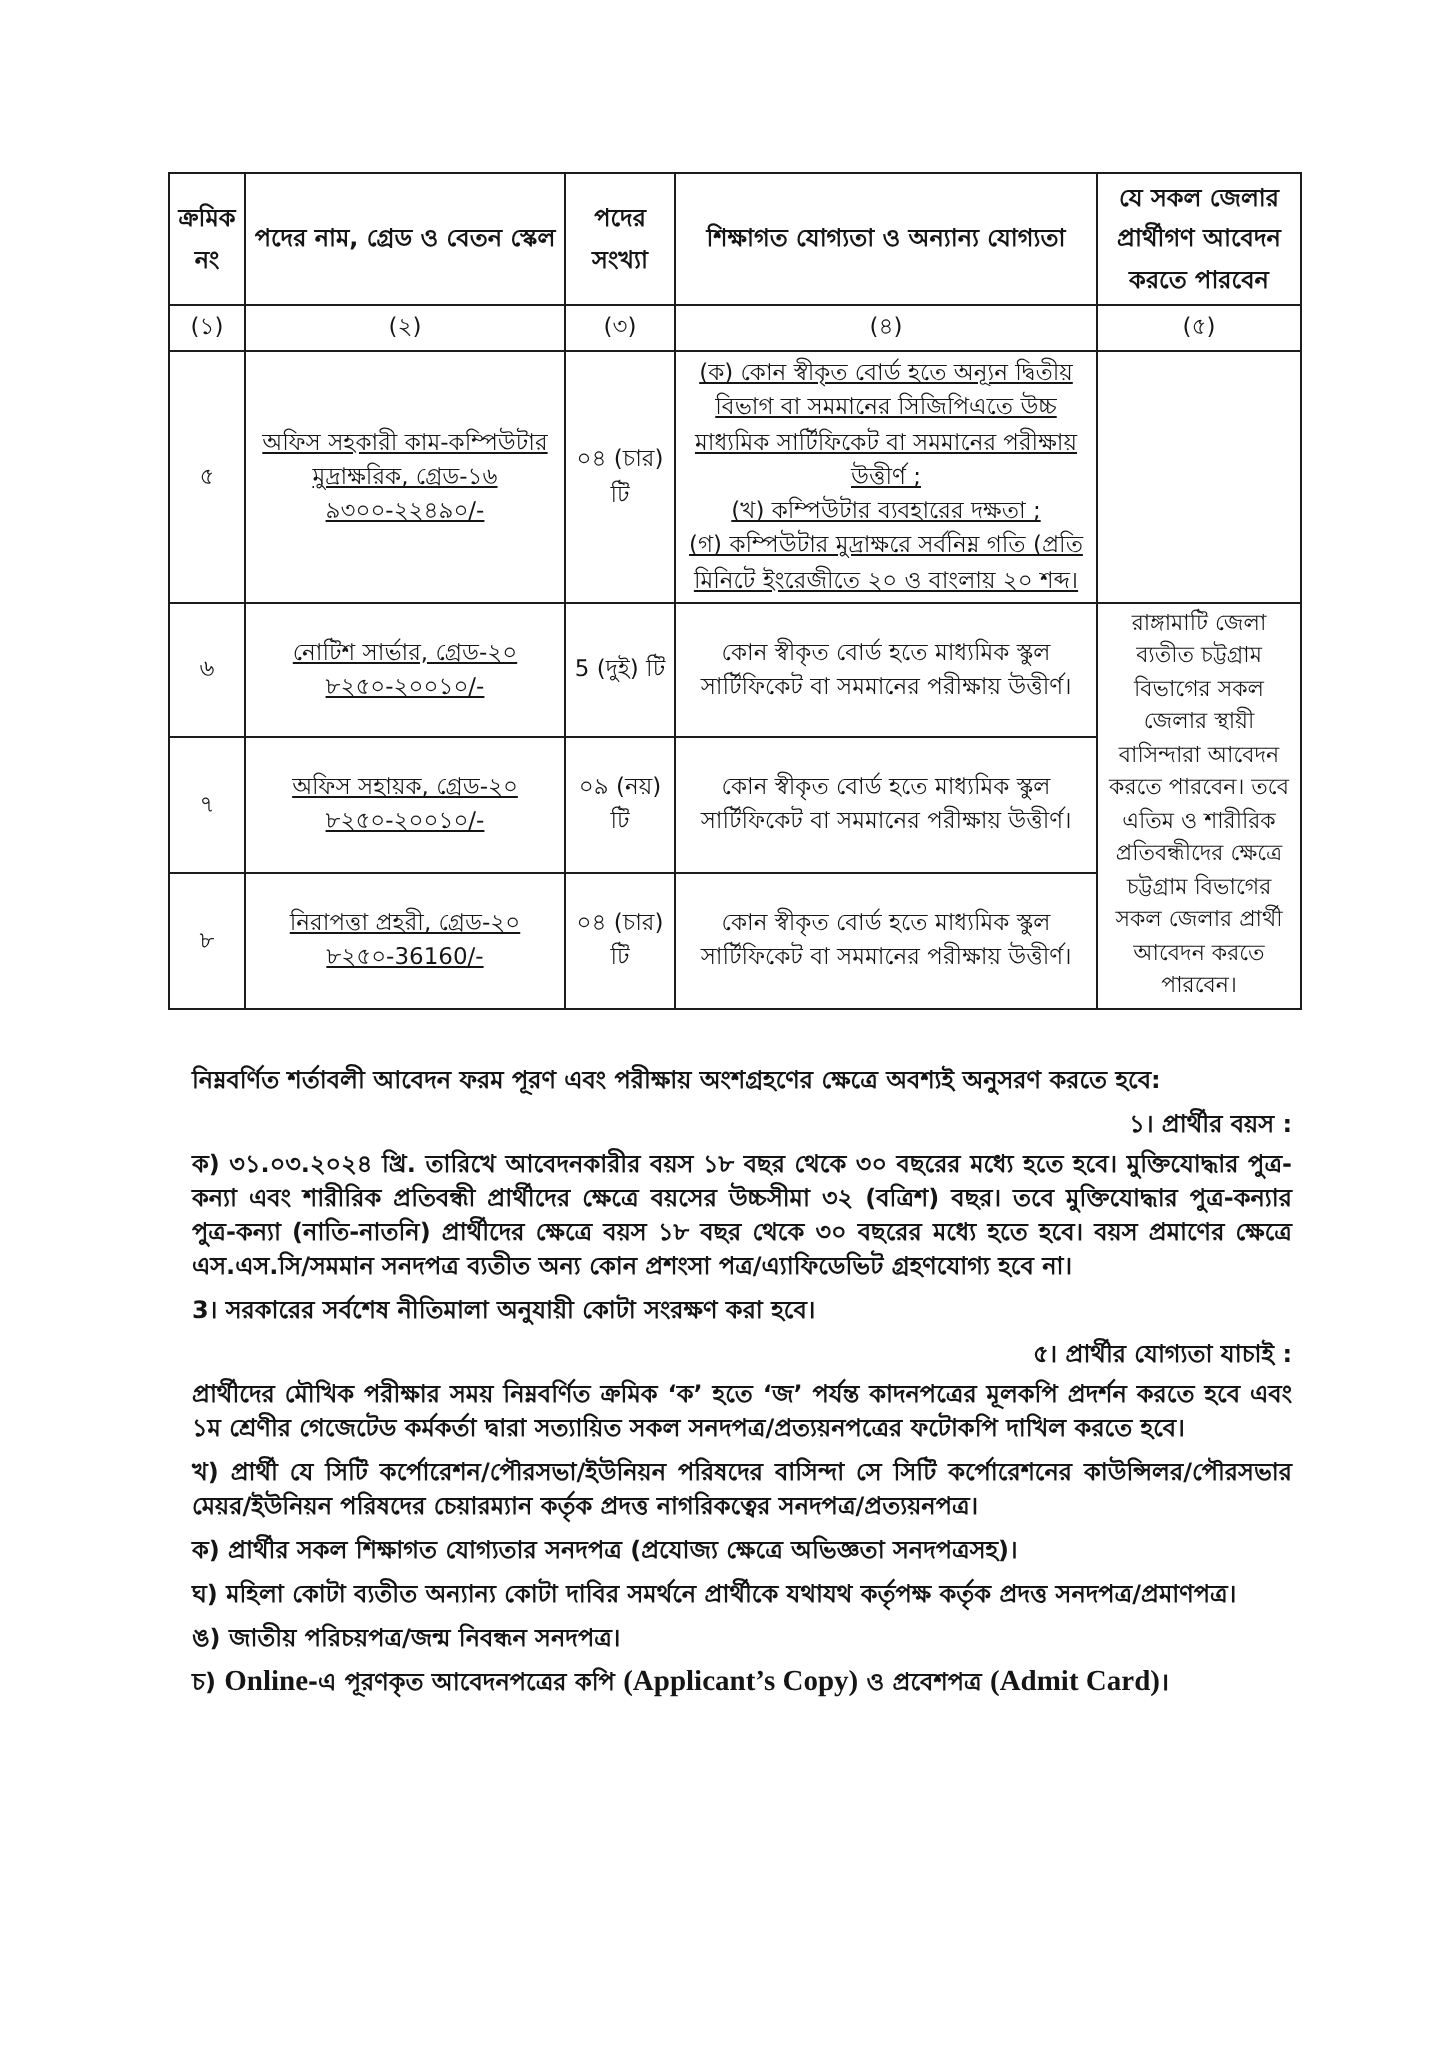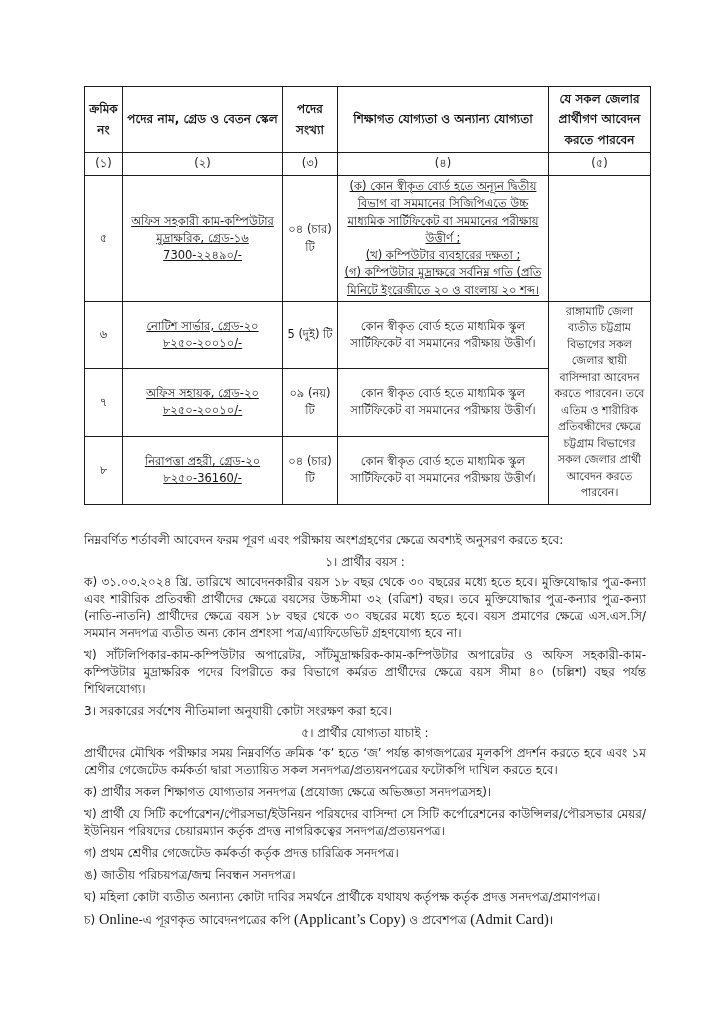--- a/index.html
+++ b/index.html
@@ -51,28 +51,29 @@
     font-size: 11px;
     line-height: 1.55;
     padding: 2px 3px;
   }
   
   .conditions {
     margin-top: 27px;
     width: 562px;
   }
   .conditions p {
-    margin: 0 0 5px 0;
+    margin: 0 0 5px 12px;
     font-size: 12px;
     line-height: 17px;
     text-align: justify;
+    font-weight: bold;
   }
   .conditions p.head {
     margin-bottom: 3px;
-    text-align: center;
+    text-align: right;
   }
   .conditions p.tight-top { margin-top: 0; }
   .conditions p.single { text-align: left; }
   .en-serif {
     font-family: "Liberation Serif", "DejaVu Serif", serif;
     font-size: 14.5px;
   }
 </style>
 </head>
 <body>
@@ -98,21 +99,21 @@
       <tr class="colnums">
         <td>(১)</td>
         <td>(২)</td>
         <td>(৩)</td>
         <td>(৪)</td>
         <td>(৫)</td>
       </tr>
       <tr style="height:76px">
         <td>৫</td>
         <td class="preline">অফিস সহকারী কাম-কম্পিউটার মুদ্রাক্ষরিক, গ্রেড-১৬
-7300-২২৪৯০/-</td>
+৯৩০০-২২৪৯০/-</td>
         <td>০৪ (চার) টি</td>
         <td class="preline">(ক) কোন স্বীকৃত বোর্ড হতে অন্যূন দ্বিতীয় বিভাগ বা সমমানের সিজিপিএতে উচ্চ মাধ্যমিক সার্টিফিকেট বা সমমানের পরীক্ষায় উত্তীর্ণ ;
 (খ) কম্পিউটার ব্যবহারের দক্ষতা ;
 (গ) কম্পিউটার মুদ্রাক্ষরে সর্বনিম্ন গতি (প্রতি মিনিটে ইংরেজীতে ২০ ও বাংলায় ২০ শব্দ।</td>
         <td></td>
       </tr>
       <tr style="height:36px">
         <td>৬</td>
         <td class="preline">নোটিশ সার্ভার, গ্রেড-২০
 ৮২৫০-২০০১০/-</td>
@@ -135,34 +136,32 @@
         <td>কোন স্বীকৃত বোর্ড হতে মাধ্যমিক স্কুল সার্টিফিকেট বা সমমানের পরীক্ষায় উত্তীর্ণ।</td>
       </tr>
     </tbody>
   </table>
 
   <div class="conditions">
     <p class="single">নিম্নবর্ণিত শর্তাবলী আবেদন ফরম পূরণ এবং পরীক্ষায় অংশগ্রহণের ক্ষেত্রে অবশ্যই অনুসরণ করতে হবে:</p>
 
     <p class="head">১। প্রার্থীর বয়স :</p>
     <p>ক) ৩১.০৩.২০২৪ খ্রি. তারিখে আবেদনকারীর বয়স ১৮ বছর থেকে ৩০ বছরের মধ্যে হতে হবে। মুক্তিযোদ্ধার পুত্র-কন্যা এবং শারীরিক প্রতিবন্ধী প্রার্থীদের ক্ষেত্রে বয়সের উচ্চসীমা ৩২ (বত্রিশ) বছর। তবে মুক্তিযোদ্ধার পুত্র-কন্যার পুত্র-কন্যা (নাতি-নাতনি) প্রার্থীদের ক্ষেত্রে বয়স ১৮ বছর থেকে ৩০ বছরের মধ্যে হতে হবে। বয়স প্রমাণের ক্ষেত্রে এস.এস.সি/সমমান সনদপত্র ব্যতীত অন্য কোন প্রশংসা পত্র/এ্যাফিডেভিট গ্রহণযোগ্য হবে না।</p>
-    <p>খ) সাঁটলিপিকার-কাম-কম্পিউটার অপারেটর, সাঁটমুদ্রাক্ষরিক-কাম-কম্পিউটার অপারেটর ও অফিস সহকারী-কাম-কম্পিউটার মুদ্রাক্ষরিক পদের বিপরীতে কর বিভাগে কর্মরত প্রার্থীদের ক্ষেত্রে বয়স সীমা ৪০ (চল্লিশ) বছর পর্যন্ত শিথিলযোগ্য।</p>
 
 
 
     <p class="single">3। সরকারের সর্বশেষ নীতিমালা অনুযায়ী কোটা সংরক্ষণ করা হবে।</p>
 
     <p class="head">৫। প্রার্থীর যোগ্যতা যাচাই :</p>
-    <p class="tight-top">প্রার্থীদের মৌখিক পরীক্ষার সময় নিম্নবর্ণিত ক্রমিক ‘ক’ হতে ‘জ’ পর্যন্ত কাগজপত্রের মূলকপি প্রদর্শন করতে হবে এবং ১ম শ্রেণীর গেজেটেড কর্মকর্তা দ্বারা সত্যায়িত সকল সনদপত্র/প্রত্যয়নপত্রের ফটোকপি দাখিল করতে হবে।</p>
+    <p class="tight-top">প্রার্থীদের মৌখিক পরীক্ষার সময় নিম্নবর্ণিত ক্রমিক ‘ক’ হতে ‘জ’ পর্যন্ত কাদনপত্রের মূলকপি প্রদর্শন করতে হবে এবং ১ম শ্রেণীর গেজেটেড কর্মকর্তা দ্বারা সত্যায়িত সকল সনদপত্র/প্রত্যয়নপত্রের ফটোকপি দাখিল করতে হবে।</p>
 
+    <p>খ) প্রার্থী যে সিটি কর্পোরেশন/পৌরসভা/ইউনিয়ন পরিষদের বাসিন্দা সে সিটি কর্পোরেশনের কাউন্সিলর/পৌরসভার মেয়র/ইউনিয়ন পরিষদের চেয়ারম্যান কর্তৃক প্রদত্ত নাগরিকত্বের সনদপত্র/প্রত্যয়নপত্র।</p>
     <p>ক) প্রার্থীর সকল শিক্ষাগত যোগ্যতার সনদপত্র (প্রযোজ্য ক্ষেত্রে অভিজ্ঞতা সনদপত্রসহ)।</p>
-    <p>খ) প্রার্থী যে সিটি কর্পোরেশন/পৌরসভা/ইউনিয়ন পরিষদের বাসিন্দা সে সিটি কর্পোরেশনের কাউন্সিলর/পৌরসভার মেয়র/ইউনিয়ন পরিষদের চেয়ারম্যান কর্তৃক প্রদত্ত নাগরিকত্বের সনদপত্র/প্রত্যয়নপত্র।</p>
-    <p class="single">গ) প্রথম শ্রেণীর গেজেটেড কর্মকর্তা কর্তৃক প্রদত্ত চারিত্রিক সনদপত্র।</p>
+    <p class="single">ঘ) মহিলা কোটা ব্যতীত অন্যান্য কোটা দাবির সমর্থনে প্রার্থীকে যথাযথ কর্তৃপক্ষ কর্তৃক প্রদত্ত সনদপত্র/প্রমাণপত্র।</p>
     <p class="single">ঙ) জাতীয় পরিচয়পত্র/জন্ম নিবন্ধন সনদপত্র।</p>
-    <p class="single">ঘ) মহিলা কোটা ব্যতীত অন্যান্য কোটা দাবির সমর্থনে প্রার্থীকে যথাযথ কর্তৃপক্ষ কর্তৃক প্রদত্ত সনদপত্র/প্রমাণপত্র।</p>
 
     <p class="single">
       <span>চ) </span><span class="en-serif">Online</span><span>-এ পূরণকৃত আবেদনপত্রের কপি </span><span class="en-serif">(Applicant’s Copy)</span><span> ও প্রবেশপত্র </span><span class="en-serif">(Admit Card)</span><span>।</span>
     </p>
 
   </div>
 
 </div>
 
 </body></html>

